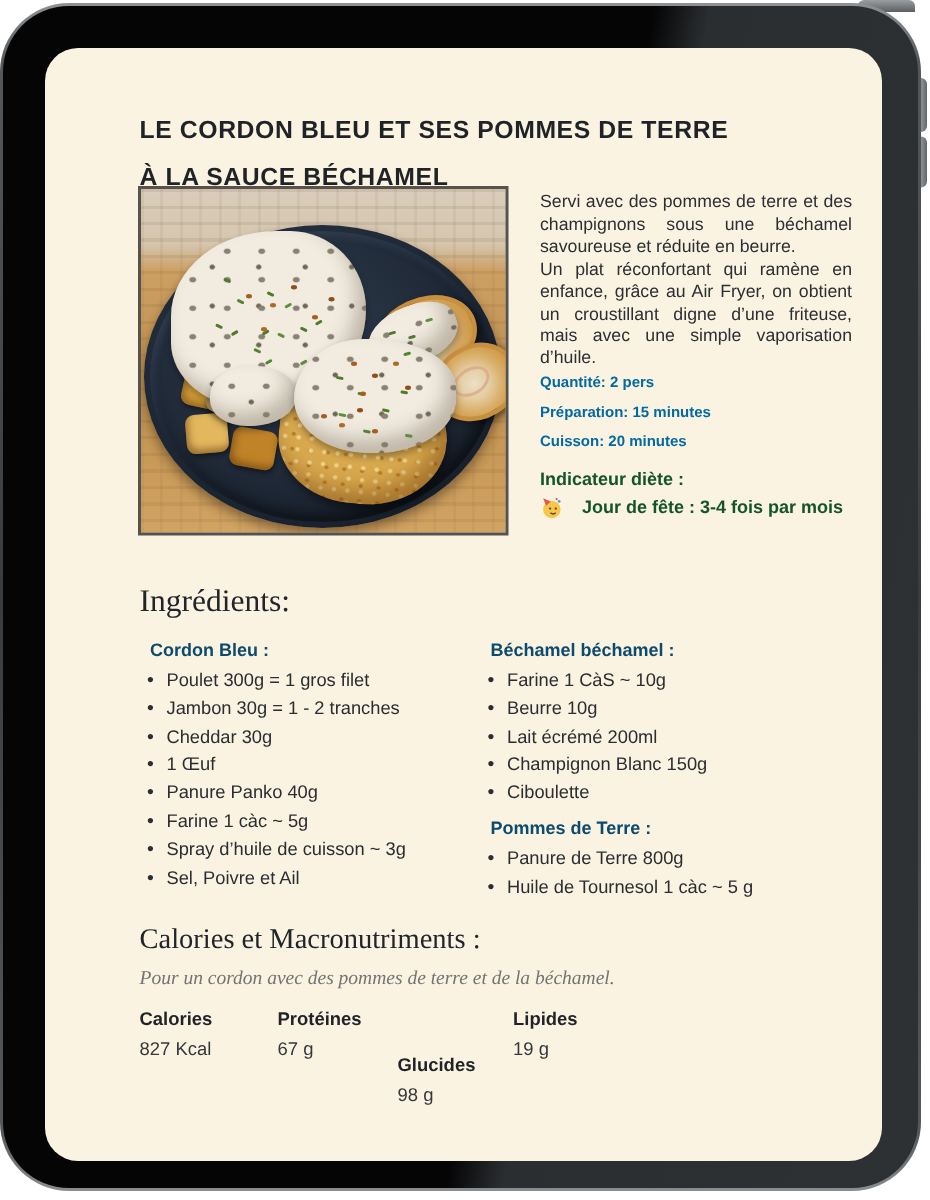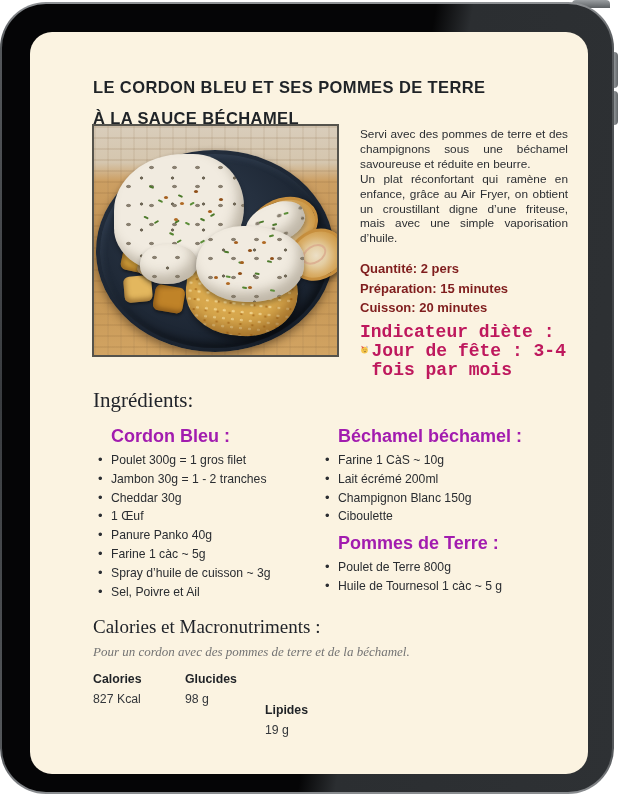--- a/index.html
+++ b/index.html
@@ -17,30 +17,30 @@
   .bezel{position:absolute;inset:2px;border-radius:44px;
          background:linear-gradient(100deg,#050506 0%,#050506 58%,#2b2e31 63%,#2e3134 100%);}
   .screen{position:absolute;left:28px;top:28px;width:558px;height:742px;border-radius:22px;
           background:#fbf3e1;overflow:hidden;}
 
   
   .title{position:absolute;left:63px;top:40px;width:470px;font-weight:700;font-size:16.5px;
          line-height:31px;letter-spacing:.4px;color:#1f2327;}
   .right-col{position:absolute;left:330px;top:95px;width:208px;}
   .desc p{margin:0;font-size:11.8px;line-height:14.9px;text-align:justify;color:#2b2e32;}
-  .meta{margin-top:13px;font-weight:700;font-size:13px;line-height:19.5px;color:#7f1d1d;}
-  .diet{margin-top:5px;font-weight:700;font-size:18px;line-height:19px;color:#be185d;font-family:Liberation Mono, monospace;}
-  .diet-row{display:flex;gap:3px;}
+  .meta{font-weight:700;font-size:10px;line-height:19.5px;color:#0369a1;}
+  .diet{margin-top:5px;font-weight:700;font-size:12px;line-height:19px;color:#14532d;}
+  .diet-row{display:flex;align-items:center;gap:13px;}
   .serif-h{position:absolute;font-family:"Liberation Serif",serif;font-weight:500;color:#21242a;}
   .h-ingredients{left:63px;top:356px;font-size:21px;}
   .h-macros{left:63px;top:584px;font-size:19px;}
   .ing-col{position:absolute;top:394px;font-size:12.2px;color:#2a2d31;}
   .ing-left{left:63px;width:218px;}
   .ing-right{left:290px;width:248px;}
-  .ing-title{font-weight:700;font-size:18px;color:#a21caf;margin:0 0 4px 18px;}
+  .ing-title{font-weight:700;font-size:12px;color:#0c4a6e;margin:0 0 4px 7px;}
   .ing-title.second{margin-top:7px;}
   ul.ing{list-style:none;margin:0;padding:0;}
   ul.ing li{position:relative;padding-left:18px;line-height:18.8px;}
   ul.ing li::before{content:"•";position:absolute;left:5px;top:0;font-size:13px;}
   .macro-note{position:absolute;left:63px;top:612px;font-family:"Liberation Serif",serif;
               font-style:italic;font-size:13px;color:#737373;}
   .macro-table{position:absolute;left:63px;top:638px;display:flex;font-size:12.3px;}
   .macro-col{display:flex;flex-direction:column;}
   .macro-col:nth-child(1){width:92px;}.macro-col:nth-child(2){width:80px;}
   .macro-col:nth-child(3){width:77px;margin-top:31px;}
@@ -174,37 +174,42 @@
             <li>Farine 1 càc ~ 5g</li>
             <li>Spray d’huile de cuisson ~ 3g</li>
             <li>Sel, Poivre et Ail</li>
           </ul>
         </div>
 
         <div class="ing-col ing-right">
           <p class="ing-title">Béchamel béchamel :</p>
           <ul class="ing">
             <li>Farine 1 CàS ~ 10g</li>
+            <li>Beurre 10g</li>
             <li>Lait écrémé 200ml</li>
             <li>Champignon Blanc 150g</li>
             <li>Ciboulette</li>
           </ul>
           <p class="ing-title second">Pommes de Terre :</p>
           <ul class="ing">
-            <li>Poulet de Terre 800g</li>
+            <li>Panure de Terre 800g</li>
             <li>Huile de Tournesol 1 càc ~ 5 g</li>
           </ul>
         </div>
 
         <div class="serif-h h-macros">Calories et Macronutriments :</div>
         <div class="macro-note">Pour un cordon avec des pommes de terre et de la béchamel.</div>
         <div class="macro-table">
           <div class="macro-col">
             <span class="macro-label">Calories</span>
             <span class="macro-value">827 Kcal</span>
+          </div>
+          <div class="macro-col">
+            <span class="macro-label">Protéines</span>
+            <span class="macro-value">67 g</span>
           </div>
           <div class="macro-col">
             <span class="macro-label">Glucides</span>
             <span class="macro-value">98 g</span>
           </div>
           <div class="macro-col">
             <span class="macro-label">Lipides</span>
             <span class="macro-value">19 g</span>
           </div>
         </div>

